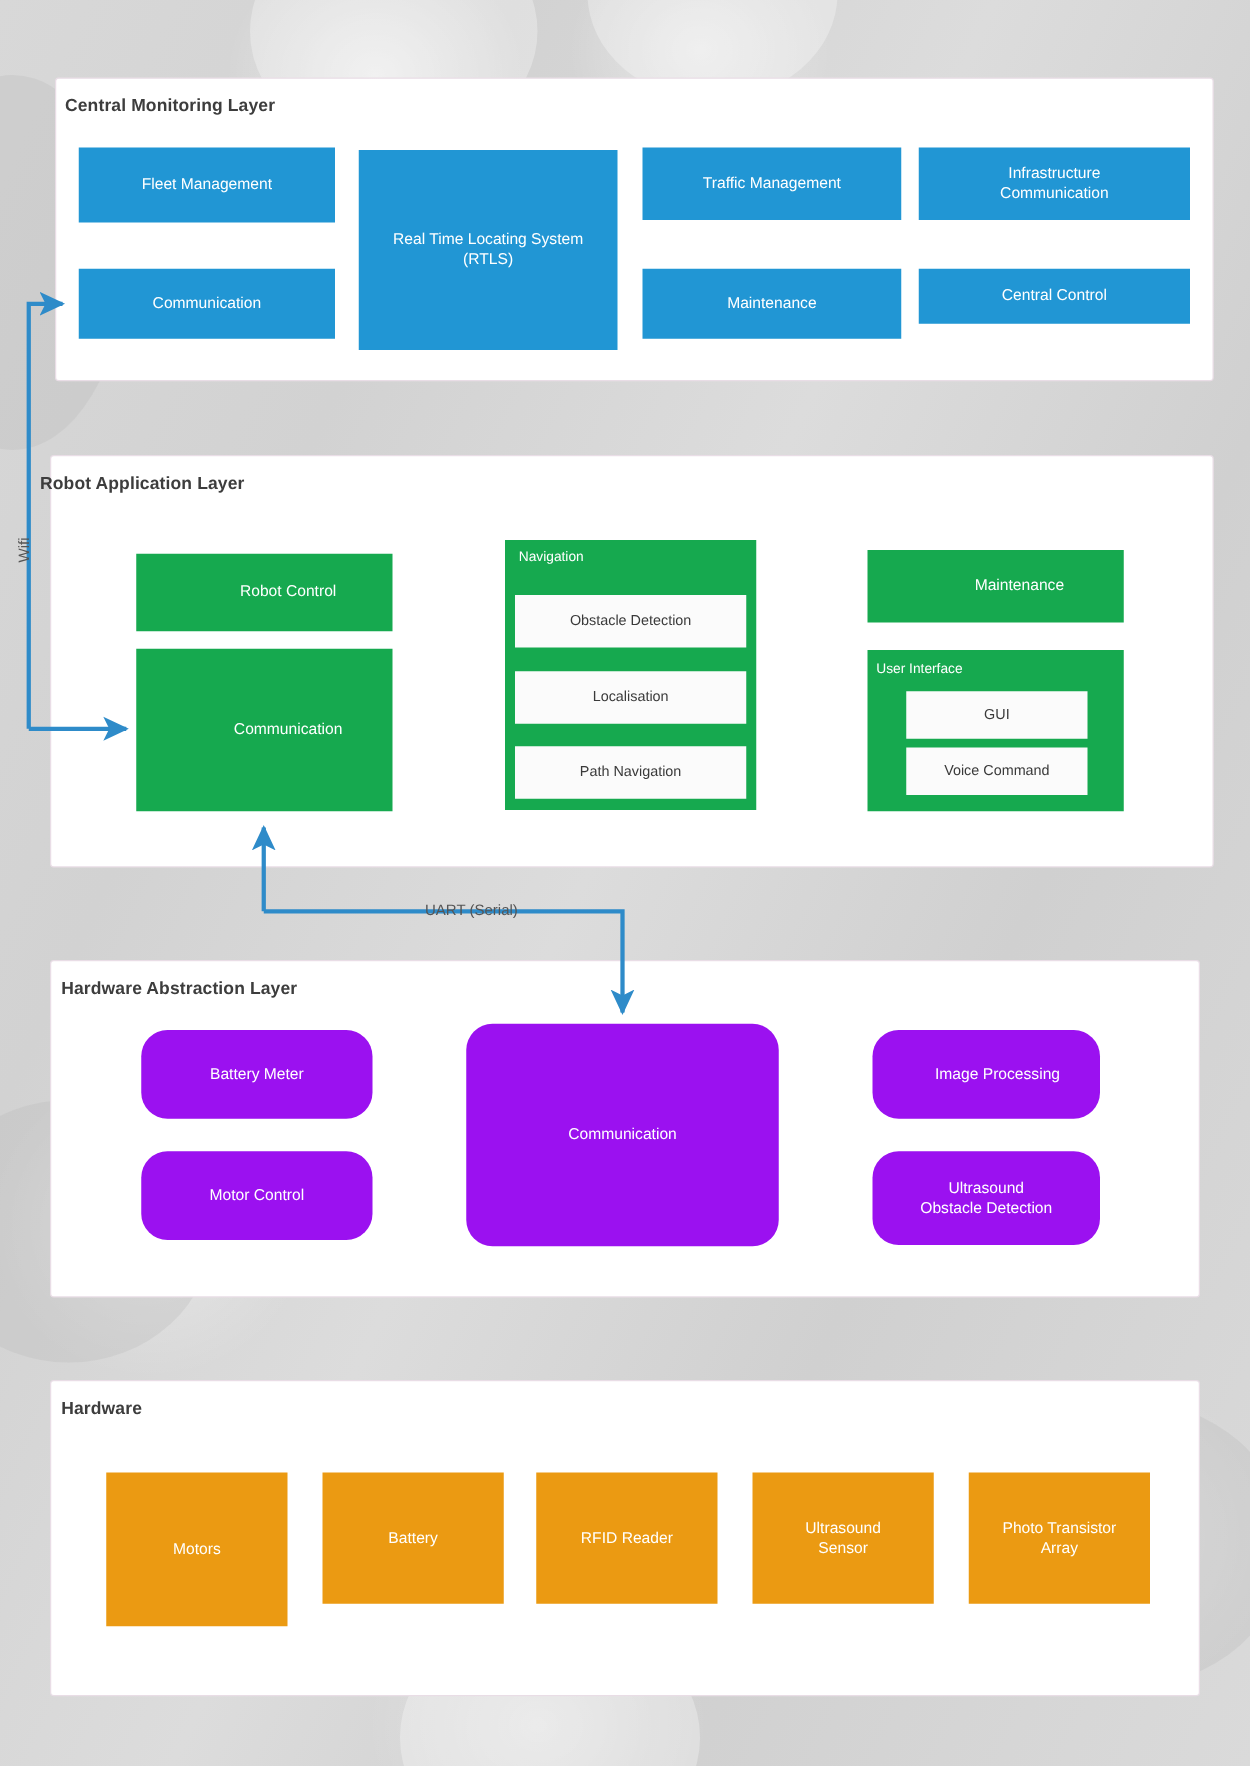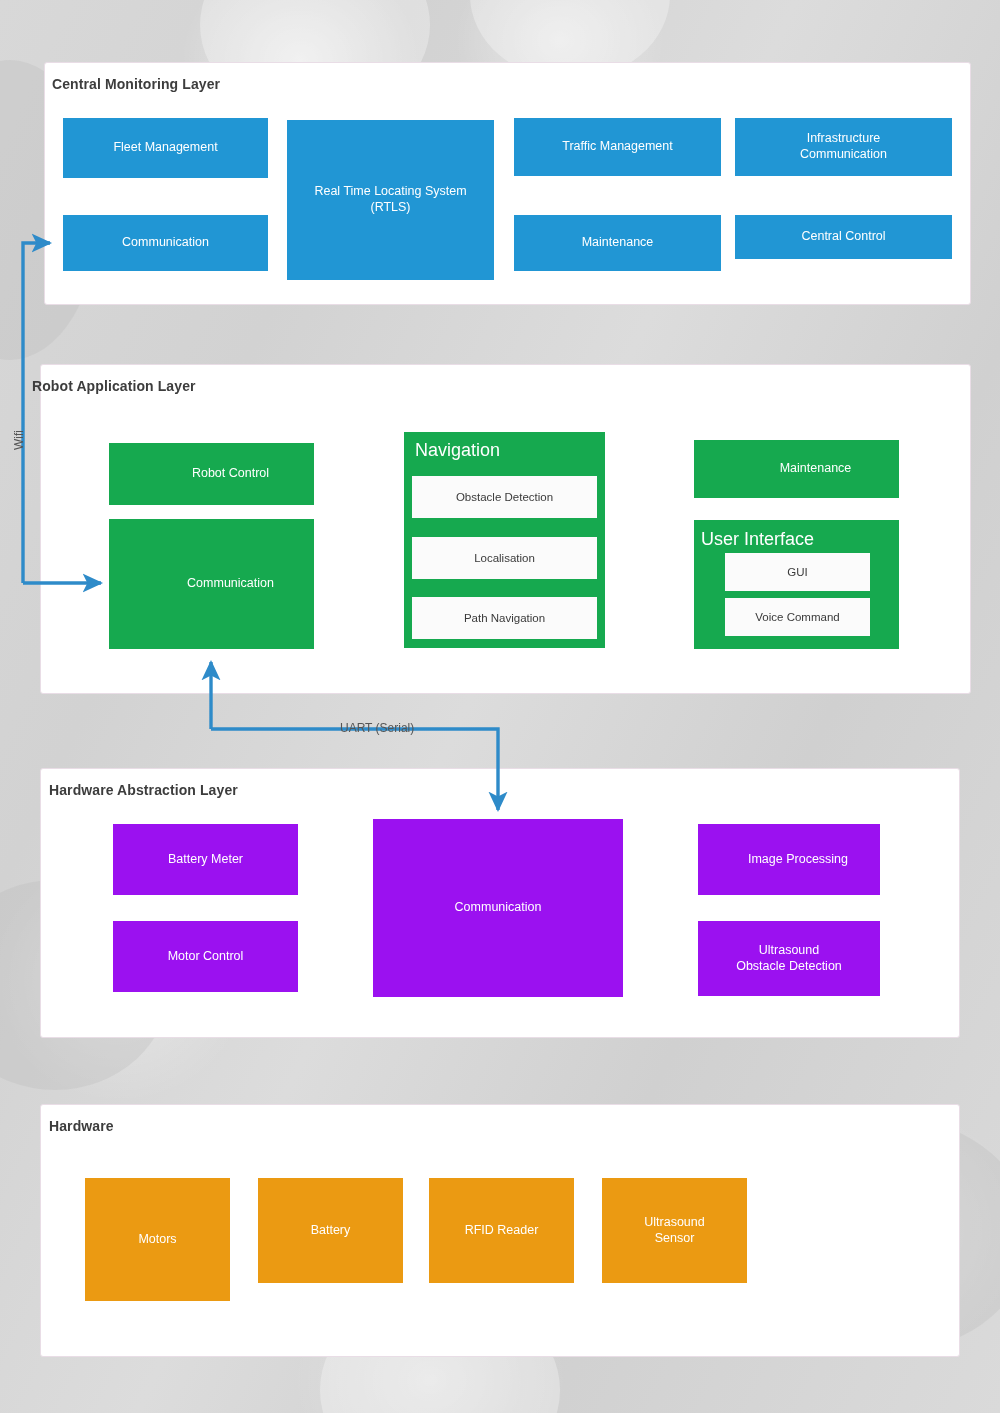--- a/index.html
+++ b/index.html
@@ -61,33 +61,33 @@
     justify-content: center;
     text-align: center;
     color: #ffffff;
     font-size: 12.5px;
     line-height: 1.25;
     padding: 2px 6px;
     white-space: pre-line;
   }
   .node.blue   { background: #2196d4; }
   .node.green  { background: #16a94f; padding-left: 44px; }
-  .node.purple { background: #9b11f0; }
+  .node.purple { background: #9b11f0; border-radius: 21px; }
   .node.orange { background: #eb9a12; }
 
   
   .group {
     position: absolute;
     box-sizing: border-box;
     background: #16a94f;
   }
   .group-title {
     position: absolute;
     color: #ffffff;
-    font-size: 18px;
+    font-size: 11px;
     white-space: nowrap;
   }
   .subnode {
     position: absolute;
     box-sizing: border-box;
     background: #fbfbfb;
     color: #3a3a3a;
     font-size: 11.5px;
     display: flex;
     align-items: center;
@@ -177,20 +177,22 @@
 
   <div class="layer" style="left:40px;top:1104px;width:920px;height:253px;">
   </div>
   <div class="layer-title" style="left:49px;top:1118px;">Hardware</div>
 
   <div class="node orange" style="left:85px;top:1178px;width:145px;height:123px;">Motors</div>
   <div class="node orange" style="left:258px;top:1178px;width:145px;height:105px;">Battery</div>
   <div class="node orange" style="left:429px;top:1178px;width:145px;height:105px;">RFID Reader</div>
   <div class="node orange" style="left:602px;top:1178px;width:145px;height:105px;">Ultrasound
 Sensor</div>
+  <div class="node orange" style="left:775px;top:1178px;width:145px;height:105px;">Photo Transistor
+Array</div>
 
   <svg id="connectors" viewBox="0 0 1000 1413" xmlns="http://www.w3.org/2000/svg">
     <defs>
       <marker id="arrowhead" markerWidth="7" markerHeight="7" refX="5.4" refY="3" orient="auto" markerUnits="strokeWidth">
         <path d="M0,0.2 L6,3 L0,5.8 L1.4,3 Z" fill="#2e8bc9"></path>
       </marker>
     </defs>
 
     <g>
       <path d="M 23,583 L 23,243 L 50,243" fill="none" stroke="#2e8bc9" stroke-width="3.4" marker-end="url(#arrowhead)"></path>

